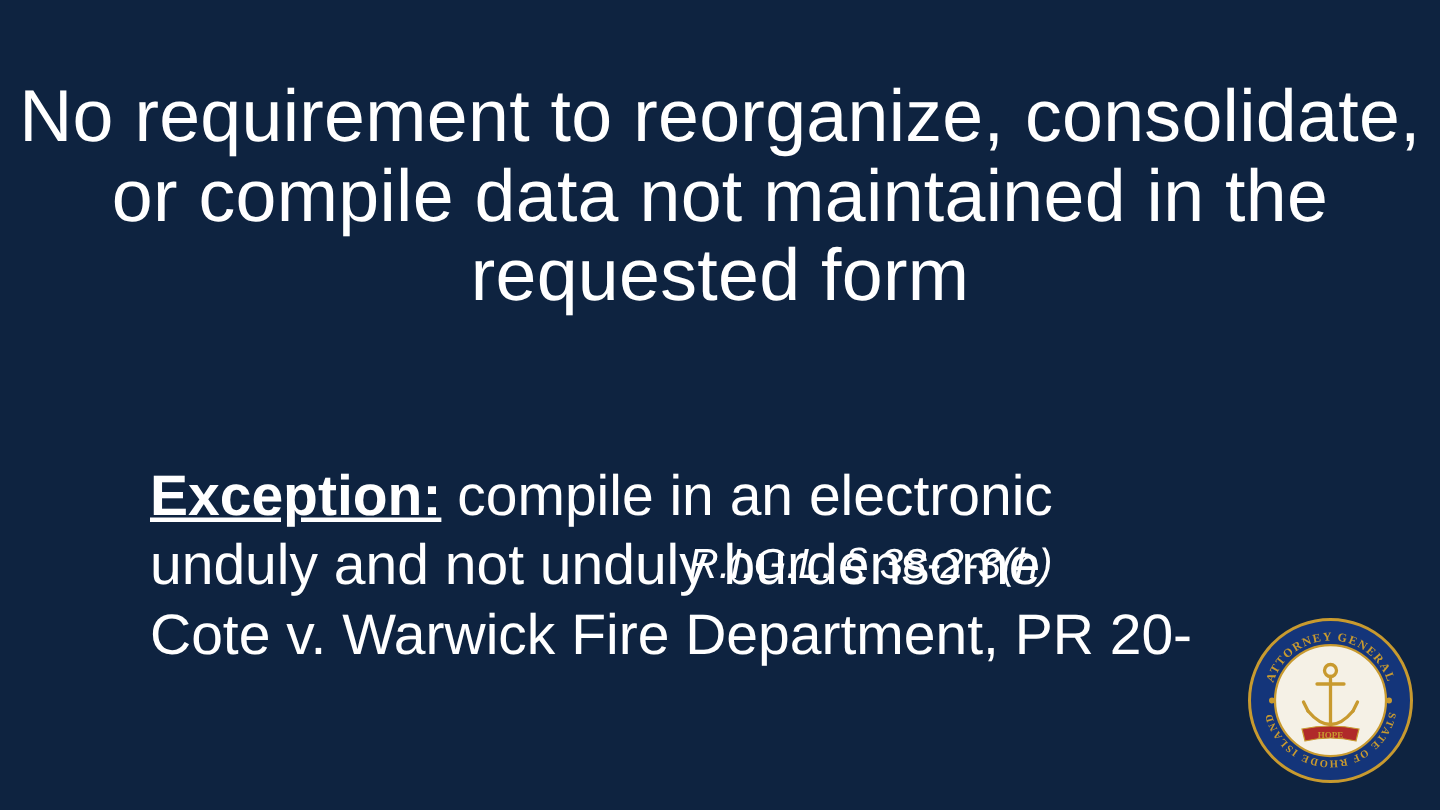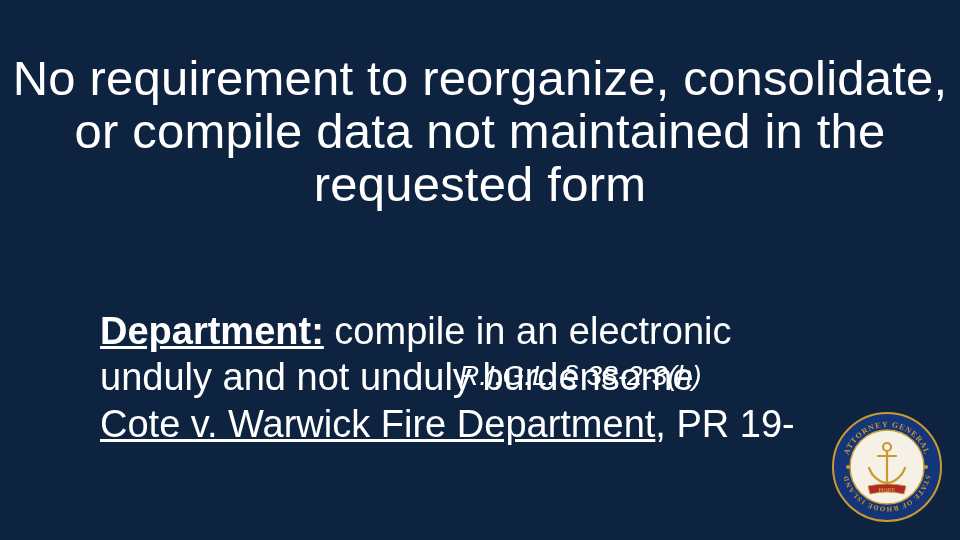--- a/index.html
+++ b/index.html
@@ -3,45 +3,45 @@
 <meta charset="utf-8">
 <style>
   html,body{margin:0;padding:0;width:960px;height:540px;background:#0e2340;font-family:"Segoe UI","Helvetica Neue",Arial,sans-serif;color:#fff;overflow:hidden}
   .slide{position:relative;width:960px;height:536px}
   .title{position:absolute;left:0;right:0;top:52px;text-align:center;font-size:49px;line-height:1.08;font-weight:400;letter-spacing:.2px}
   .body{position:absolute;left:100px;right:70px;top:308px;font-size:38px;line-height:1.22;font-weight:400}
   .exception{text-decoration:underline;font-weight:700}
   .overlap-wrap{position:relative;display:inline}
   .overlap-main{position:relative;z-index:1}
   .overlap-cite{position:absolute;top:3px;right:-8px;z-index:2;font-style:italic;font-size:28px;white-space:nowrap;font-weight:400}
-  .case{text-decoration:underline}
+  .case{}
   .seal{position:absolute;right:18px;bottom:14px;width:110px;height:110px}
   .seal svg{width:110px;height:110px;display:block}
 </style>
 </head>
 <body>
 
 <div class="slide">
 
   <div class="title">
     <span>No requirement to reorganize, consolidate, or compile data not maintained in the requested form</span>
   </div>
 
   <div class="body">
     <div>
-      <span class="exception">Department:</span><span> compile in an electronic</span>
+      <span class="exception">Exception:</span><span> compile in an electronic</span>
     </div>
     <div>
       <span class="overlap-wrap">
         <span class="overlap-main">unduly and not unduly burdensome</span>
         <span class="overlap-cite">R.I.G.L. § 38-2-3(h)</span>
       </span>
     </div>
     <div>
-      <span class="case">Cote v. Warwick Fire Department</span><span>, PR 19-</span>
+      <span class="case">Cote v. Warwick Fire Department</span><span>, PR 20-</span>
     </div>
     <div style="text-align:right">
       <span>15</span>
     </div>
   </div>
 
   <div class="seal">
     <svg viewBox="0 0 110 110">
       <circle cx="55" cy="55" r="54" fill="#14357a" stroke="#c89a2f" stroke-width="2"></circle>
       <circle cx="55" cy="55" r="37" fill="#f5f1e6" stroke="#c89a2f" stroke-width="1.5"></circle>

